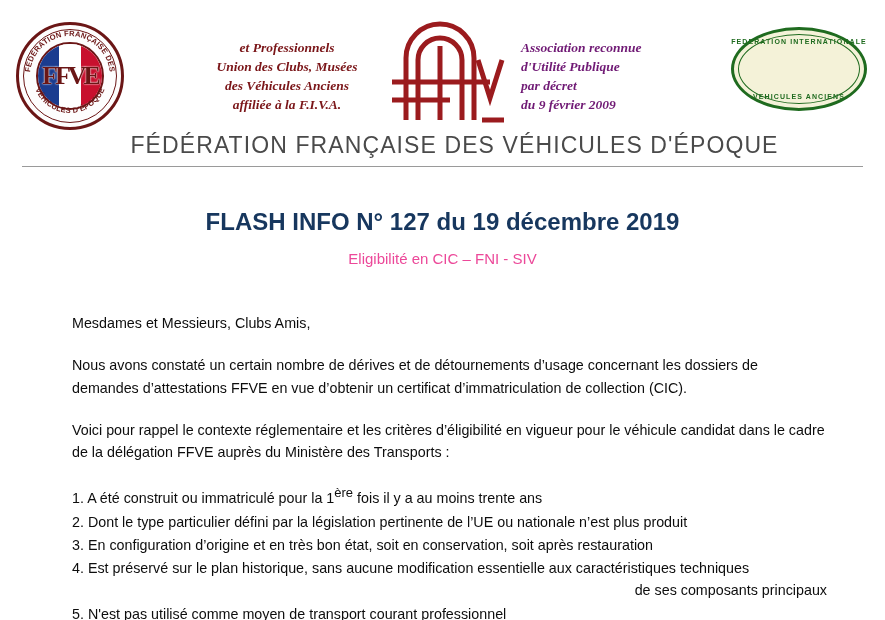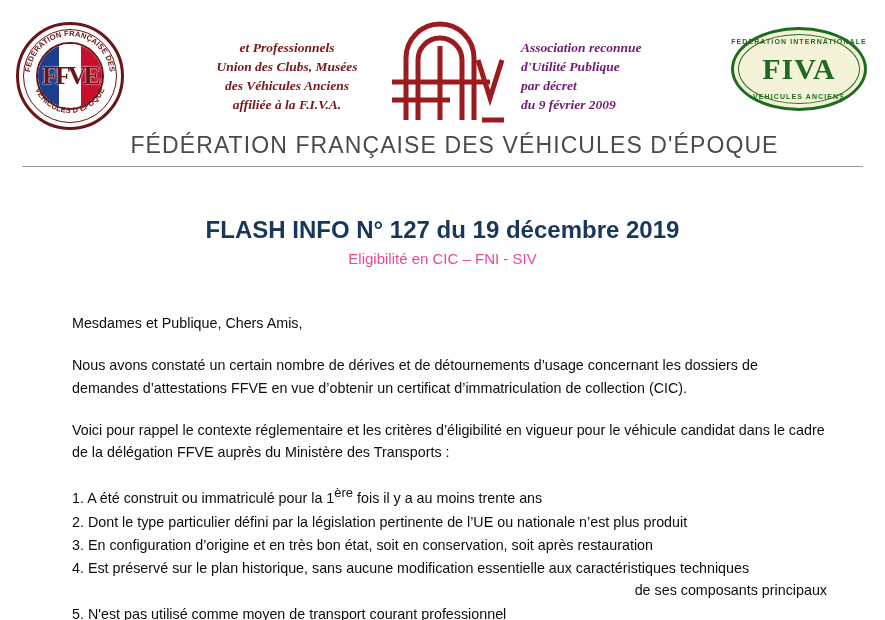--- a/index.html
+++ b/index.html
@@ -194,21 +194,20 @@
   
   .doc-title {
     position: absolute;
     left: 0;
     right: 0;
     top: 208px;
     text-align: center;
     font-size: 24px;
     font-weight: bold;
     color: #17375e;
-    margin-top: 8px;
   }
   .doc-subtitle {
     position: absolute;
     left: 0;
     right: 0;
     top: 250px;
     text-align: center;
     font-size: 15px;
     color: #ec4899;
   }
@@ -303,33 +302,32 @@
       <div>Association reconnue</div>
       <div>d'Utilité Publique</div>
       <div>par décret</div>
       <div>du 9 février 2009</div>
     </div>
 
     <div class="fiva">
       <div class="fiva-oval"></div>
       <div class="fiva-oval2"></div>
       <div class="fiva-top">FEDERATION INTERNATIONALE</div>
-      <div class="fiva-word">FIVA</div>
       <div class="fiva-bot">VEHICULES ANCIENS</div>
     </div>
 
     <div class="fed-title">FÉDÉRATION FRANÇAISE DES VÉHICULES D'ÉPOQUE</div>
     <div class="rule"></div>
   </div>
 
   <div class="doc-title">FLASH INFO N° 127 du 19 décembre 2019</div>
   <div class="doc-subtitle">Eligibilité en CIC – FNI - SIV</div>
 
   <div class="content">
-    <p class="para">Mesdames et Publique, Chers Amis,</p>
+    <p class="para">Mesdames et Messieurs, Clubs Amis,</p>
     <p class="para">Nous avons constaté un certain nombre de dérives et de détournements d’usage concernant les dossiers de demandes d’attestations FFVE en vue d’obtenir un certificat d’immatriculation de collection (CIC).</p>
     <p class="para">Voici pour rappel le contexte réglementaire et les critères d’éligibilité en vigueur pour le véhicule candidat dans le cadre de la délégation FFVE auprès du Ministère des Transports :</p>
 
     <ul class="list">
       <li>
         <span>1.</span>
         <span>A été construit ou immatriculé pour la 1</span><sup>ère</sup><span> fois il y a au moins trente ans</span>
       </li>
       <li>
         <span>2.</span>

